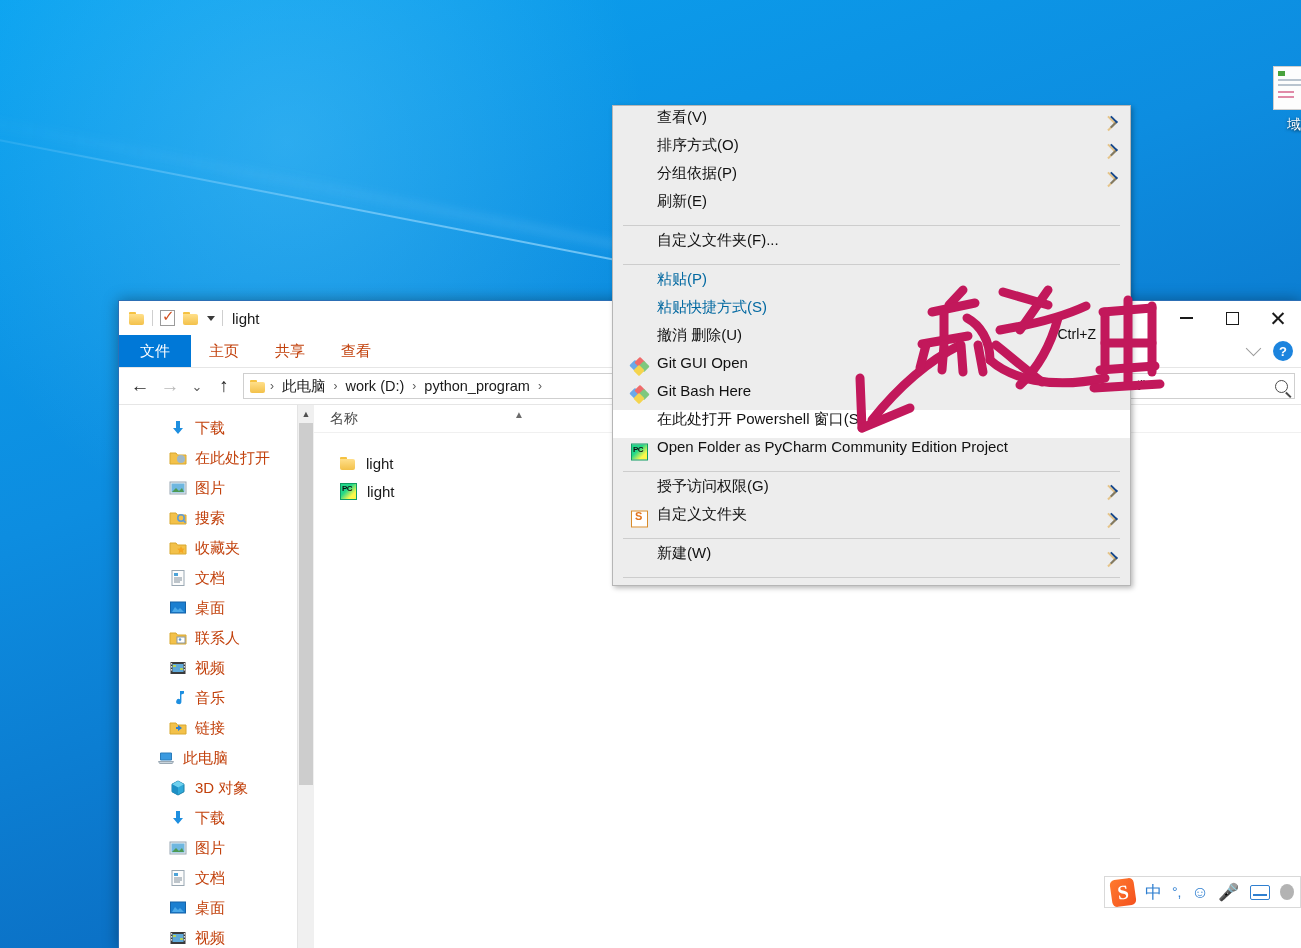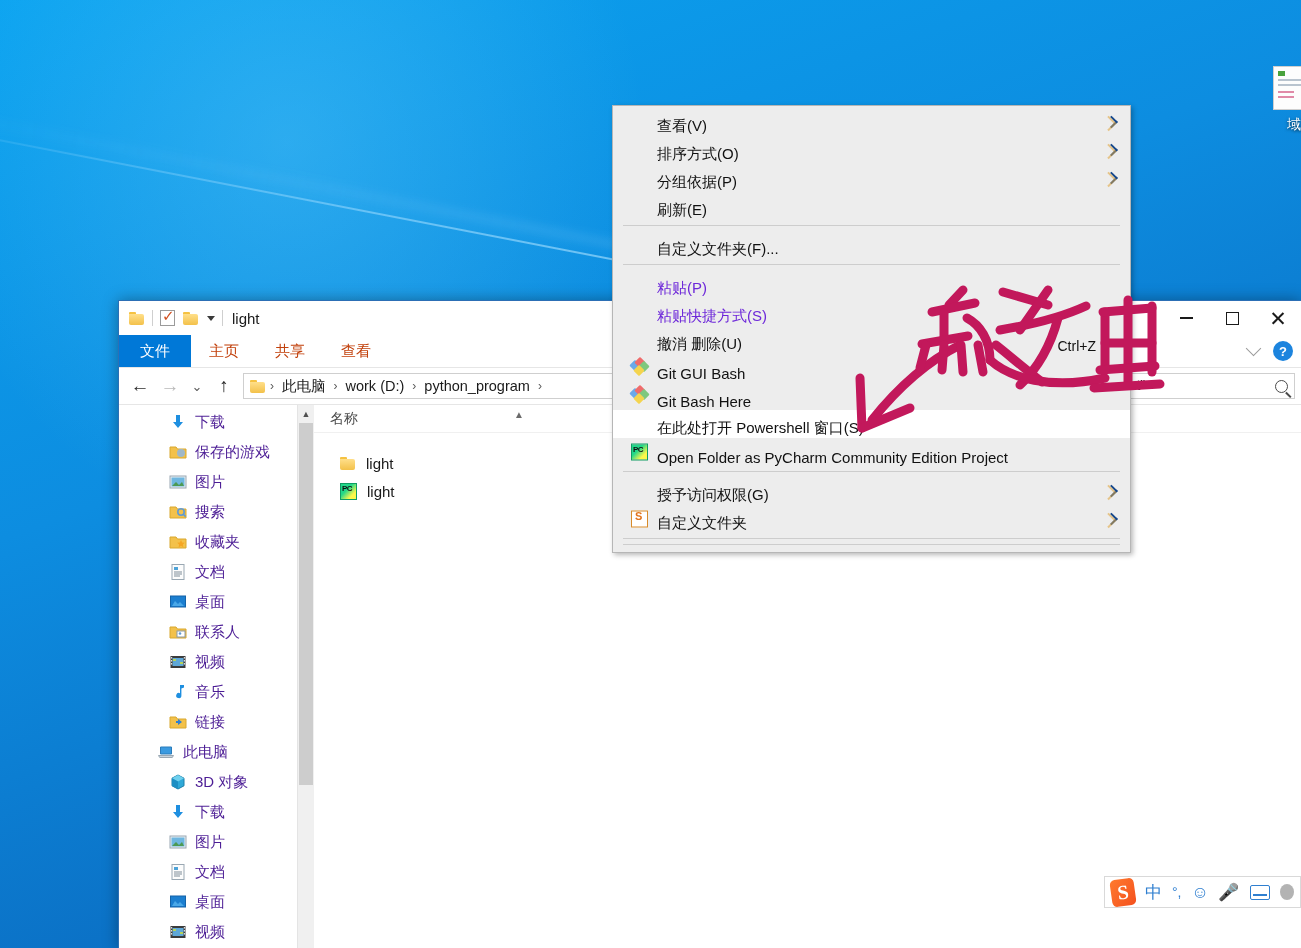--- a/index.html
+++ b/index.html
@@ -203,22 +203,22 @@
   .nav-scroll-col .up {
     height: 17px; display:flex; align-items:center; justify-content:center;
     font-size: 9px; color:#505050;
   }
   .nav-scroll-col .thumbbar {
     position:absolute; left:1px; right:1px; top: 18px; height: 362px;
     background: #cdcdcd;
   }
   .nav-list { padding-top: 8px; }
   .nav-item {
-    height: 30px; display: flex; gap: 8px;
-    padding-left: 50px; font-size: 15px; color: #4c1d95; white-space: nowrap;
+    height: 30px; display: flex; align-items: center; gap: 8px;
+    padding-left: 50px; font-size: 15px; color: #c2410c; white-space: nowrap;
   }
   .nav-item.lvl1 { padding-left: 38px; }
   .nav-ico { width: 18px; height: 18px; flex: 0 0 auto; position: relative; }
 
   .content-pane { flex: 1; background:#fff; position: relative; overflow:hidden; }
   .col-hdr {
     height: 28px; display:flex; align-items:center;
     padding-left: 16px; font-size: 14px; color: #4a4a4a;
     border-bottom: 1px solid #f0f0f0;
   }
@@ -244,25 +244,25 @@
   #ctxmenu {
     position: absolute; left: 612px; top: 105px;
     width: 519px;
     background: #ededed;
     border: 1px solid #b6b6b6;
     box-shadow: 2px 2px 5px rgba(0,0,0,.28);
     padding: 2px 0;
     z-index: 40;
   }
   .mi {
-    height: 28px; display: flex; align-items: flex-end;
+    height: 28px; display: flex; align-items: flex-start;
     font-size: 15px; color: #111; position: relative;
     padding-left: 44px; padding-right: 34px;
   }
-  .mi.disabled { color: #6d28d9; }
+  .mi.disabled { color: #0369a1; }
   .mi.hovered { background: #ffffff; }
   .mi .mi-ico {
     position: absolute; left: 18px; top: 50%; transform: translateY(-50%);
     width: 17px; height: 17px;
   }
   .mi .accel {
     position: absolute; right: 34px; font-size: 14px; color:#111;
   }
   .mi .sub-arrow {
     position: absolute; right: 14px; top: 50%; transform: translateY(-50%);
@@ -424,21 +424,21 @@
             <span class="nav-ico"><svg viewBox="0 0 18 18" width="18" height="18">
                 <path d="M7 2h4v7h3l-5 6-5-6h3z" fill="#1e8fe0"></path>
               </svg></span>
             <span>下载</span>
           </div>
           <div class="nav-item">
             <span class="nav-ico"><svg viewBox="0 0 18 18" width="18" height="18">
                 <path d="M1 4h6l1.5 2H17v9H1z" fill="#f3c14a" stroke="#d9a82f"></path>
                 <circle cx="12" cy="10" r="4" fill="#9fb8c9"></circle>
               </svg></span>
-            <span>保存的游戏</span>
+            <span>在此处打开</span>
           </div>
           <div class="nav-item">
             <span class="nav-ico"><svg viewBox="0 0 18 18" width="18" height="18">
                 <rect x="1" y="3" width="16" height="12" fill="#e9eef2" stroke="#9aa8b3"></rect>
                 <rect x="2.5" y="4.5" width="13" height="9" fill="#6fb7e0"></rect>
                 <path d="M3 13l4-4 3 3 3-3 2 4z" fill="#4d9a54"></path>
               </svg></span>
             <span>图片</span>
           </div>
           <div class="nav-item">
@@ -623,21 +623,21 @@
       <span>撤消 删除(U)</span>
       <span class="accel">Ctrl+Z</span>
     </div>
     <div class="mi">
       <span class="mi-ico git-ico">
         <i class="d1"></i>
         <i class="d2"></i>
         <i class="d3"></i>
         <i class="d4"></i>
       </span>
-      <span>Git GUI Bash</span>
+      <span>Git GUI Open</span>
     </div>
     <div class="mi">
       <span class="mi-ico git-ico">
         <i class="d1"></i>
         <i class="d2"></i>
         <i class="d3"></i>
         <i class="d4"></i>
       </span>
       <span>Git Bash Here</span>
     </div>
@@ -652,20 +652,24 @@
     <div class="mi">
       <span>授予访问权限(G)</span>
       <span class="sub-arrow"></span>
     </div>
     <div class="mi">
       <span class="mi-ico share-ico"></span>
       <span>自定义文件夹</span>
       <span class="sub-arrow"></span>
     </div>
     <div class="msep"></div>
+    <div class="mi">
+      <span>新建(W)</span>
+      <span class="sub-arrow"></span>
+    </div>
     <div class="msep"></div>
   </div>
 
 <svg id="annot" viewBox="0 0 1301 948" xmlns="http://www.w3.org/2000/svg">
   <g fill="none" stroke="#c2185b" stroke-width="9" stroke-linecap="round" stroke-linejoin="round">
 
     <path d="M960 345 C 930 360, 900 385, 872 420"></path>
     <path d="M862 428 L 860 378"></path>
     <path d="M862 428 L 910 408"></path>
 

